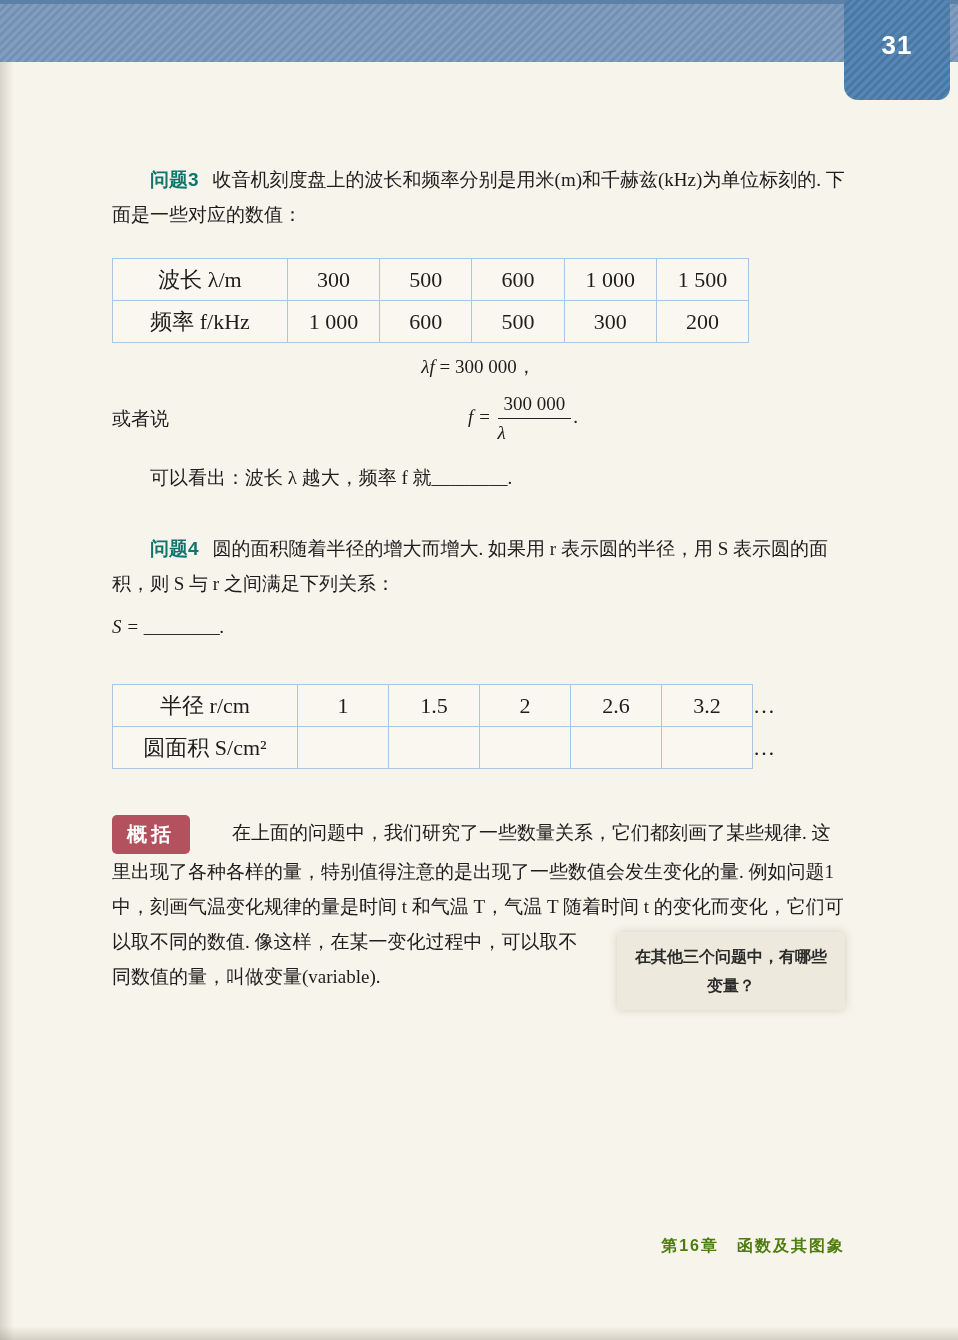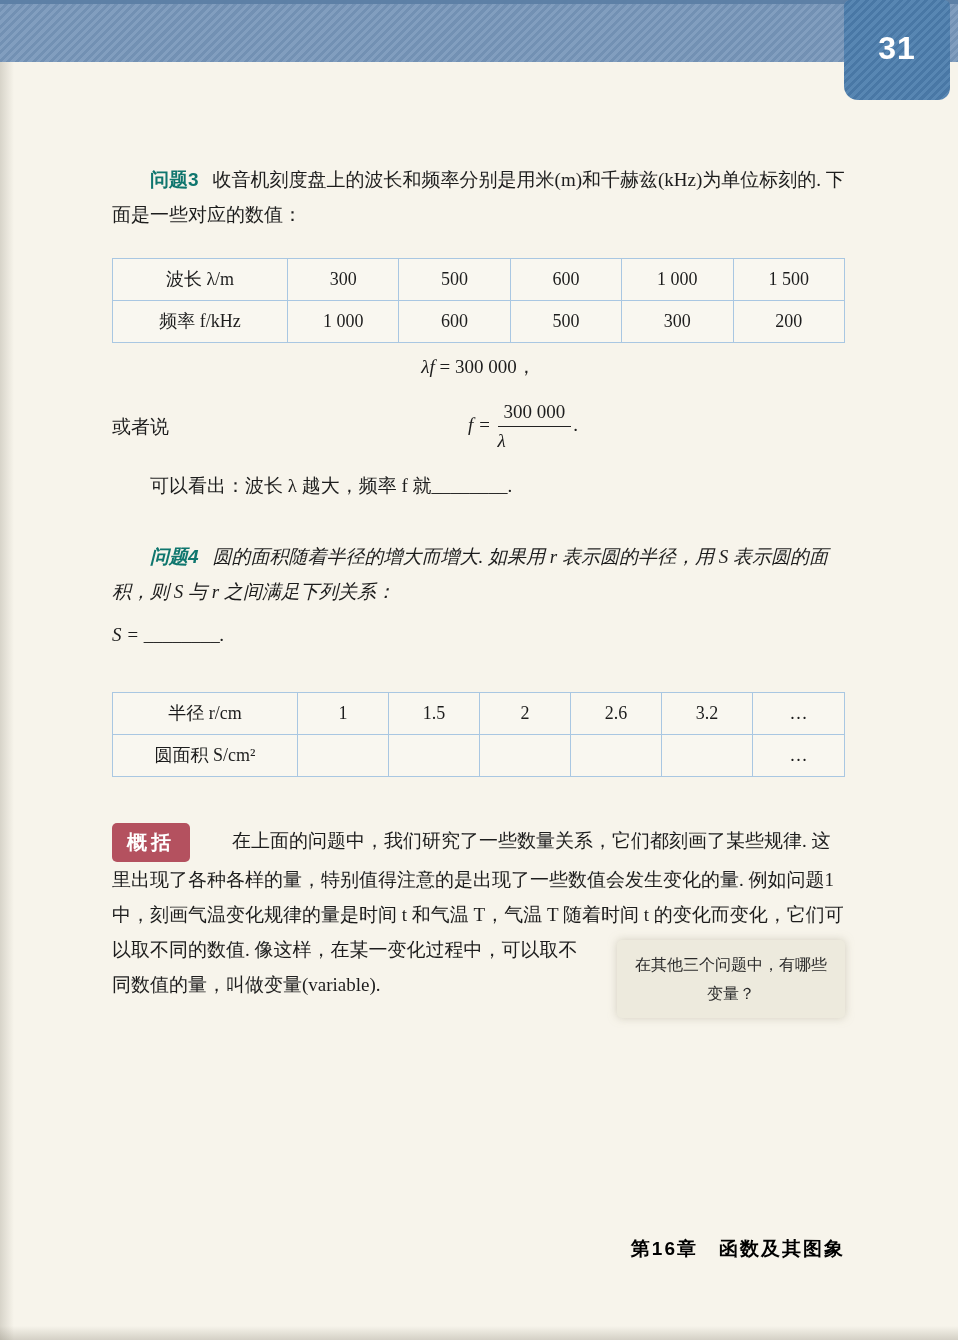--- a/index.html
+++ b/index.html
@@ -10,59 +10,59 @@
   .page::after { content:""; position:absolute; left:0; right:0; bottom:0; height:14px;
     background:linear-gradient(0deg, rgba(120,115,100,0.28), rgba(120,115,100,0)); pointer-events:none; }
 
   .band { position:absolute; top:0; left:0; right:0; height:62px; background-color:#7897ba;
     background-image:repeating-linear-gradient(135deg, rgba(255,255,255,0.07) 0 3px, rgba(20,40,70,0.06) 3px 6px);
     border-top:4px solid #5d80a6; }
   .tab { position:absolute; top:0; right:8px; width:106px; height:100px; background-color:#4e7fae;
     background-image:repeating-linear-gradient(135deg, rgba(255,255,255,0.06) 0 3px, rgba(10,30,60,0.08) 3px 6px);
     border-radius:6px 6px 12px 14px; text-align:center; }
   .tab .num { display:inline-block; margin-top:30px; color:#ffffff; font-family:"Liberation Sans",sans-serif;
-    font-weight:bold; font-size:32px; letter-spacing:1px; }
+    font-weight:bold; font-size:26px; letter-spacing:1px; }
 
   .content { position:absolute; left:112px; top:62px; width:733px; font-size:19px; line-height:35px; }
 
   .plabel { color:#0f766e; font-family:"Liberation Sans",sans-serif; font-weight:bold; margin-right:14px; }
   .indent { text-indent:2em; }
 
   .p3-intro { margin-top:100px; }
-  .tbl { border-collapse:collapse; width:733px; table-layout:fixed; font-size:18px; }
+  .tbl { border-collapse:collapse; width:637px; table-layout:fixed; font-size:22px; }
   .tbl td { border:1px solid #a9c7e2; height:42px; text-align:center; vertical-align:middle; background:rgba(255,255,255,0.25); }
   .tbl td.hd { text-align:center; }
   .t1 { margin-top:26px; }
   .t2 { margin-top:40px; }
   .var { font-style:italic; }
 
   .observe { margin-top:30px; }
   .formula-center { margin-top:6px; text-align:center; font-size:19px; }
-  .frac-line { margin-top:10px; display:flex; align-items:center; min-height:64px;gap:32px; }
+  .frac-line { margin-top:2px; display:flex; align-items:center; min-height:64px;gap:32px; }
   .or-say { flex:none; }
   .frac-wrap { flex:1; text-align:center; }
   .frac { display:inline-block; vertical-align:middle; text-align:left; line-height:26px; margin:0 2px; }
   .frac .num { display:block; border-bottom:1.5px solid #222; padding:0 6px 1px; }
   .frac .den { display:block; padding-top:1px; }
   .conclusion { margin-top:10px; }
 
-  .p4-intro { margin-top:36px;font-style:italic; }
+  .p4-intro { margin-top:36px; }
   .relation { margin-top:8px; text-align:left; }
   .utilize { margin-top:10px; }
 
   .summary { margin-top:46px; }
   .badge { display:inline-block; background:#b4515f; color:#ffffff; font-family:Liberation Sans, sans-serif;
     font-weight:bold; font-size:20px; line-height:1; padding:9px 15px 10px; border-radius:5px; margin-right:42px;
     vertical-align:middle; letter-spacing:4px; }
   .sidenote { float:right; width:228px; margin:8px 0 4px 22px; background:#edeadd; border-radius:5px;
     padding:10px 12px; font-size:16px; line-height:29px; text-align:center; color:#2a2a2a;
-    box-shadow:0 0 8px rgba(180,175,155,0.55); }
+    box-shadow:0 0 8px rgba(180,175,155,0.55);font-weight:bold; }
 
-  .footer { position:absolute; right:113px; top:1236px; color:#000000; font-family:"Liberation Sans",sans-serif;
-    font-weight:bold; font-size:19px; letter-spacing:2px; }
+  .footer { position:absolute; right:113px; top:1236px; color:#4d7c0f; font-family:"Liberation Sans",sans-serif;
+    font-weight:bold; font-size:16px; letter-spacing:2px; }
 </style>
 </head>
 <body>
 
 <div class="page">
 
   <div class="band"></div>
   <div class="tab">
     <span class="num">31</span>
   </div>

